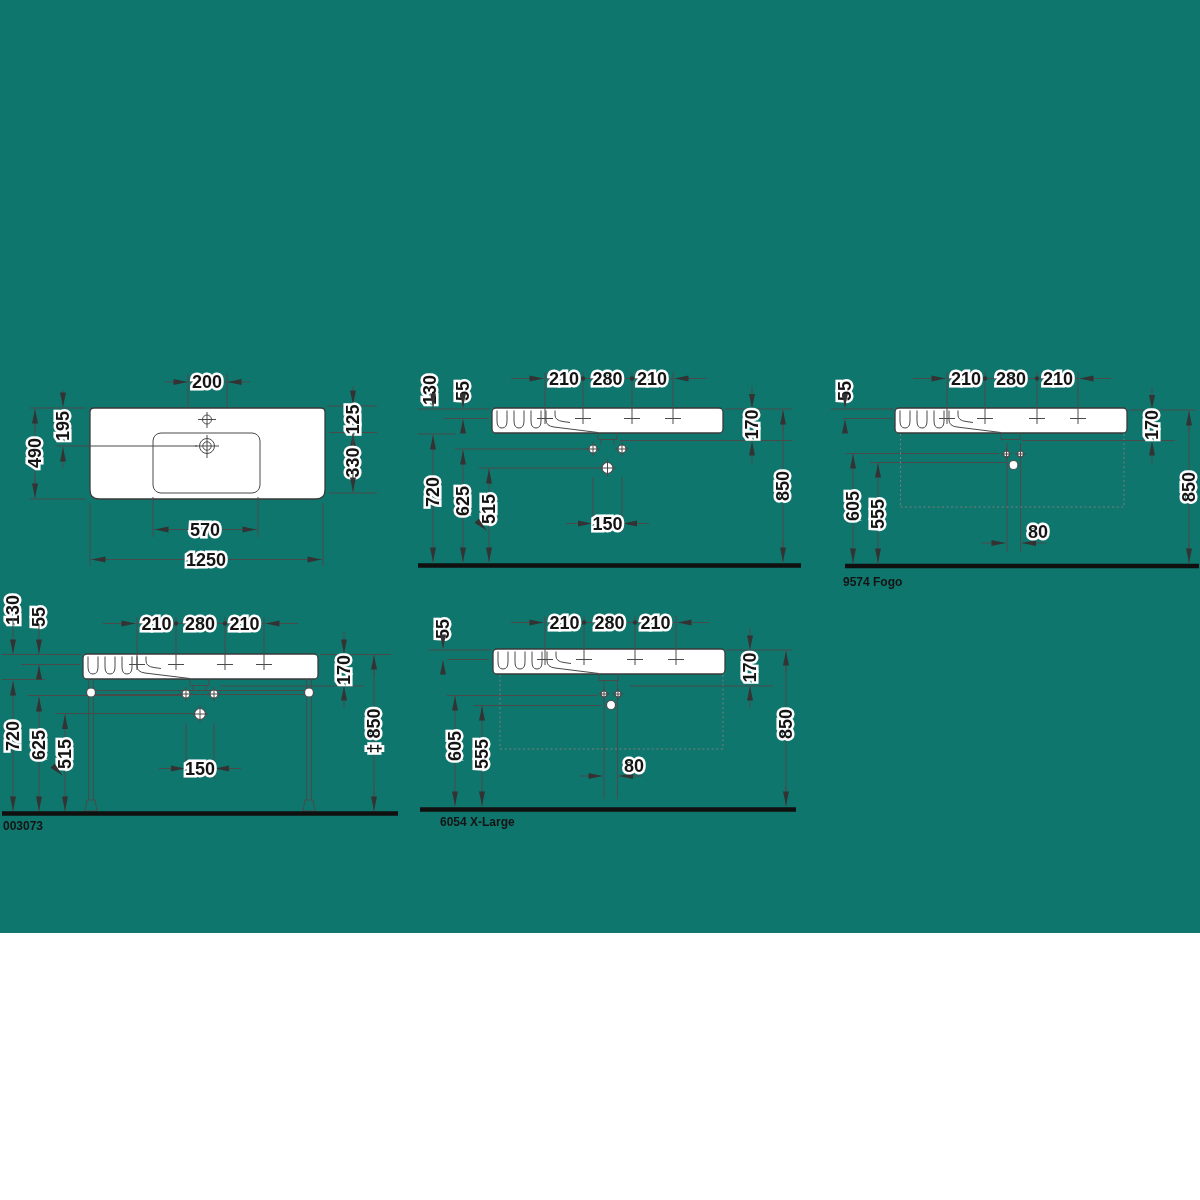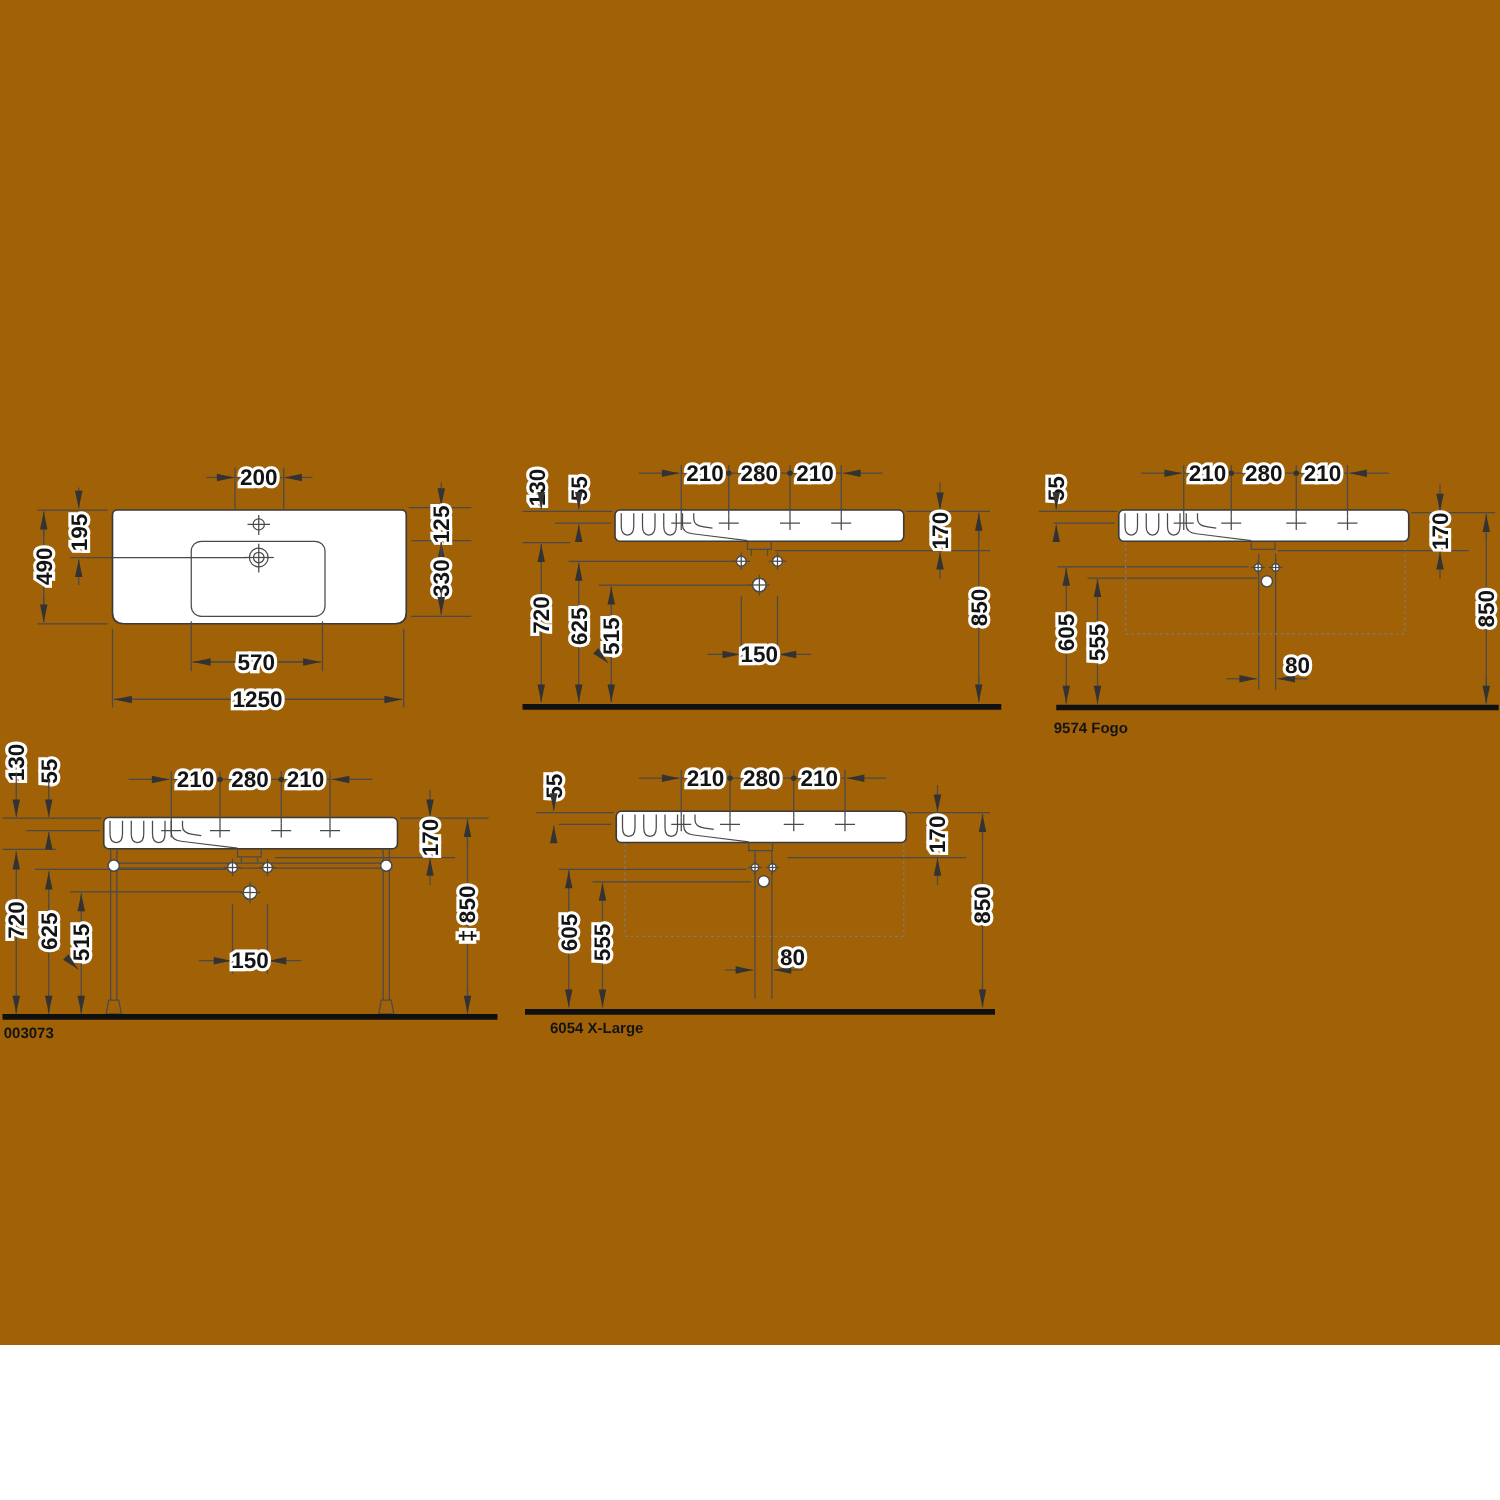--- a/index.html
+++ b/index.html
@@ -1,16 +1,16 @@
 <!DOCTYPE html>
 <html><head>
 <meta charset="utf-8">
 <style>
   html,body{margin:0;padding:0;background:#ffffff;}
-  .stage{position:relative;width:1200px;height:1076px;background:#a16207;overflow:hidden;}
+  .stage{position:relative;width:1200px;height:933px;background:#0f766e;overflow:hidden;}
   svg{position:absolute;left:0;top:0;}
   .ln{stroke:#4a4a4a;stroke-width:1;fill:none;}
   .bd{stroke:#3a3a3a;stroke-width:1.3;fill:#fff;}
   .arr{stroke:#4a4a4a;stroke-width:1;fill:none;}
   .flr{stroke:#101010;stroke-width:4.5;fill:none;}
   .dsh{stroke:#7d7d7d;stroke-width:1;fill:none;stroke-dasharray:2 2.6;}
   .cc{stroke:#4a4a4a;stroke-width:1;fill:#fff;}
   .ccf{stroke:#4a4a4a;stroke-width:1.2;fill:#fff;}
   text.dim{font-family:"Liberation Sans",sans-serif;font-weight:bold;font-size:18px;fill:#141414;
            stroke:#fff;stroke-width:5px;paint-order:stroke;text-anchor:middle;}

